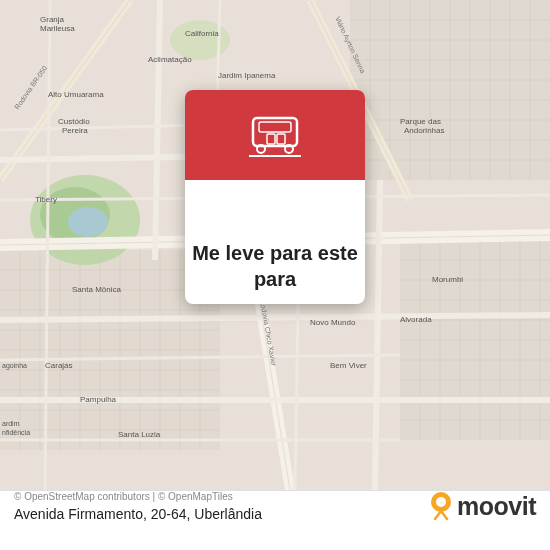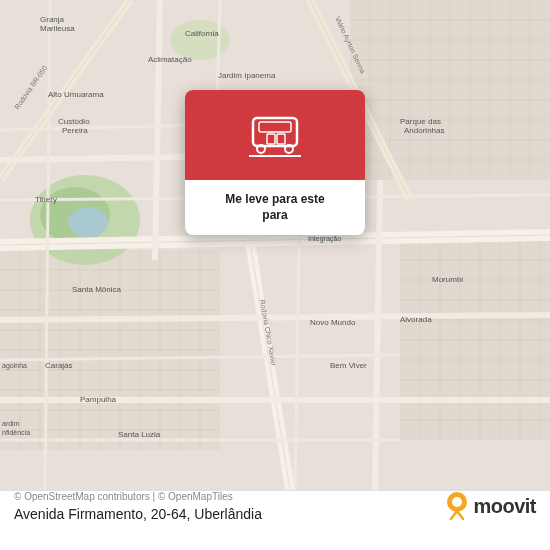--- a/index.html
+++ b/index.html
@@ -37,24 +37,25 @@
       background: #d0393e;
       display: flex;
       align-items: center;
       justify-content: center;
       padding: 22px 0 18px 0;
     }
 
     .popup-text {
       padding: 12px 4px;
       text-align: center;
-      font-size: 12px;
+      font-size: 20px;
       font-weight: bold;
       color: #222;
       line-height: 1.3;
+      margin-top: 48px;
     }
 
     
     #bottom-bar {
       width: 550px;
       height: 60px;
       background: white;
       border-top: 1px solid #e0e0e0;
       display: flex;
       align-items: flex-start;
@@ -260,15 +261,15 @@
     <div class="address-line">Avenida Firmamento, 20-64, Uberlândia</div>
   </div>
   <div class="moovit-logo">
 
     <svg width="24" height="30" viewBox="0 0 24 30" fill="none" xmlns="http://www.w3.org/2000/svg">
       <ellipse cx="12" cy="11" rx="10" ry="10" fill="#f5a623"></ellipse>
       <circle cx="12" cy="11" r="5" fill="white"></circle>
       <path d="M12 20 L6 28" stroke="#f5a623" stroke-width="2.5" stroke-linecap="round"></path>
       <path d="M12 20 L18 28" stroke="#f5a623" stroke-width="2.5" stroke-linecap="round"></path>
     </svg>
-    <span style="font-size:20px; font-weight:bold; color:#333; letter-spacing:-0.5px;">moovit</span>
+    <span style="font-size:25px; font-weight:bold; color:#333; letter-spacing:-0.5px;">moovit</span>
   </div>
 </div>
 
 </body></html>

